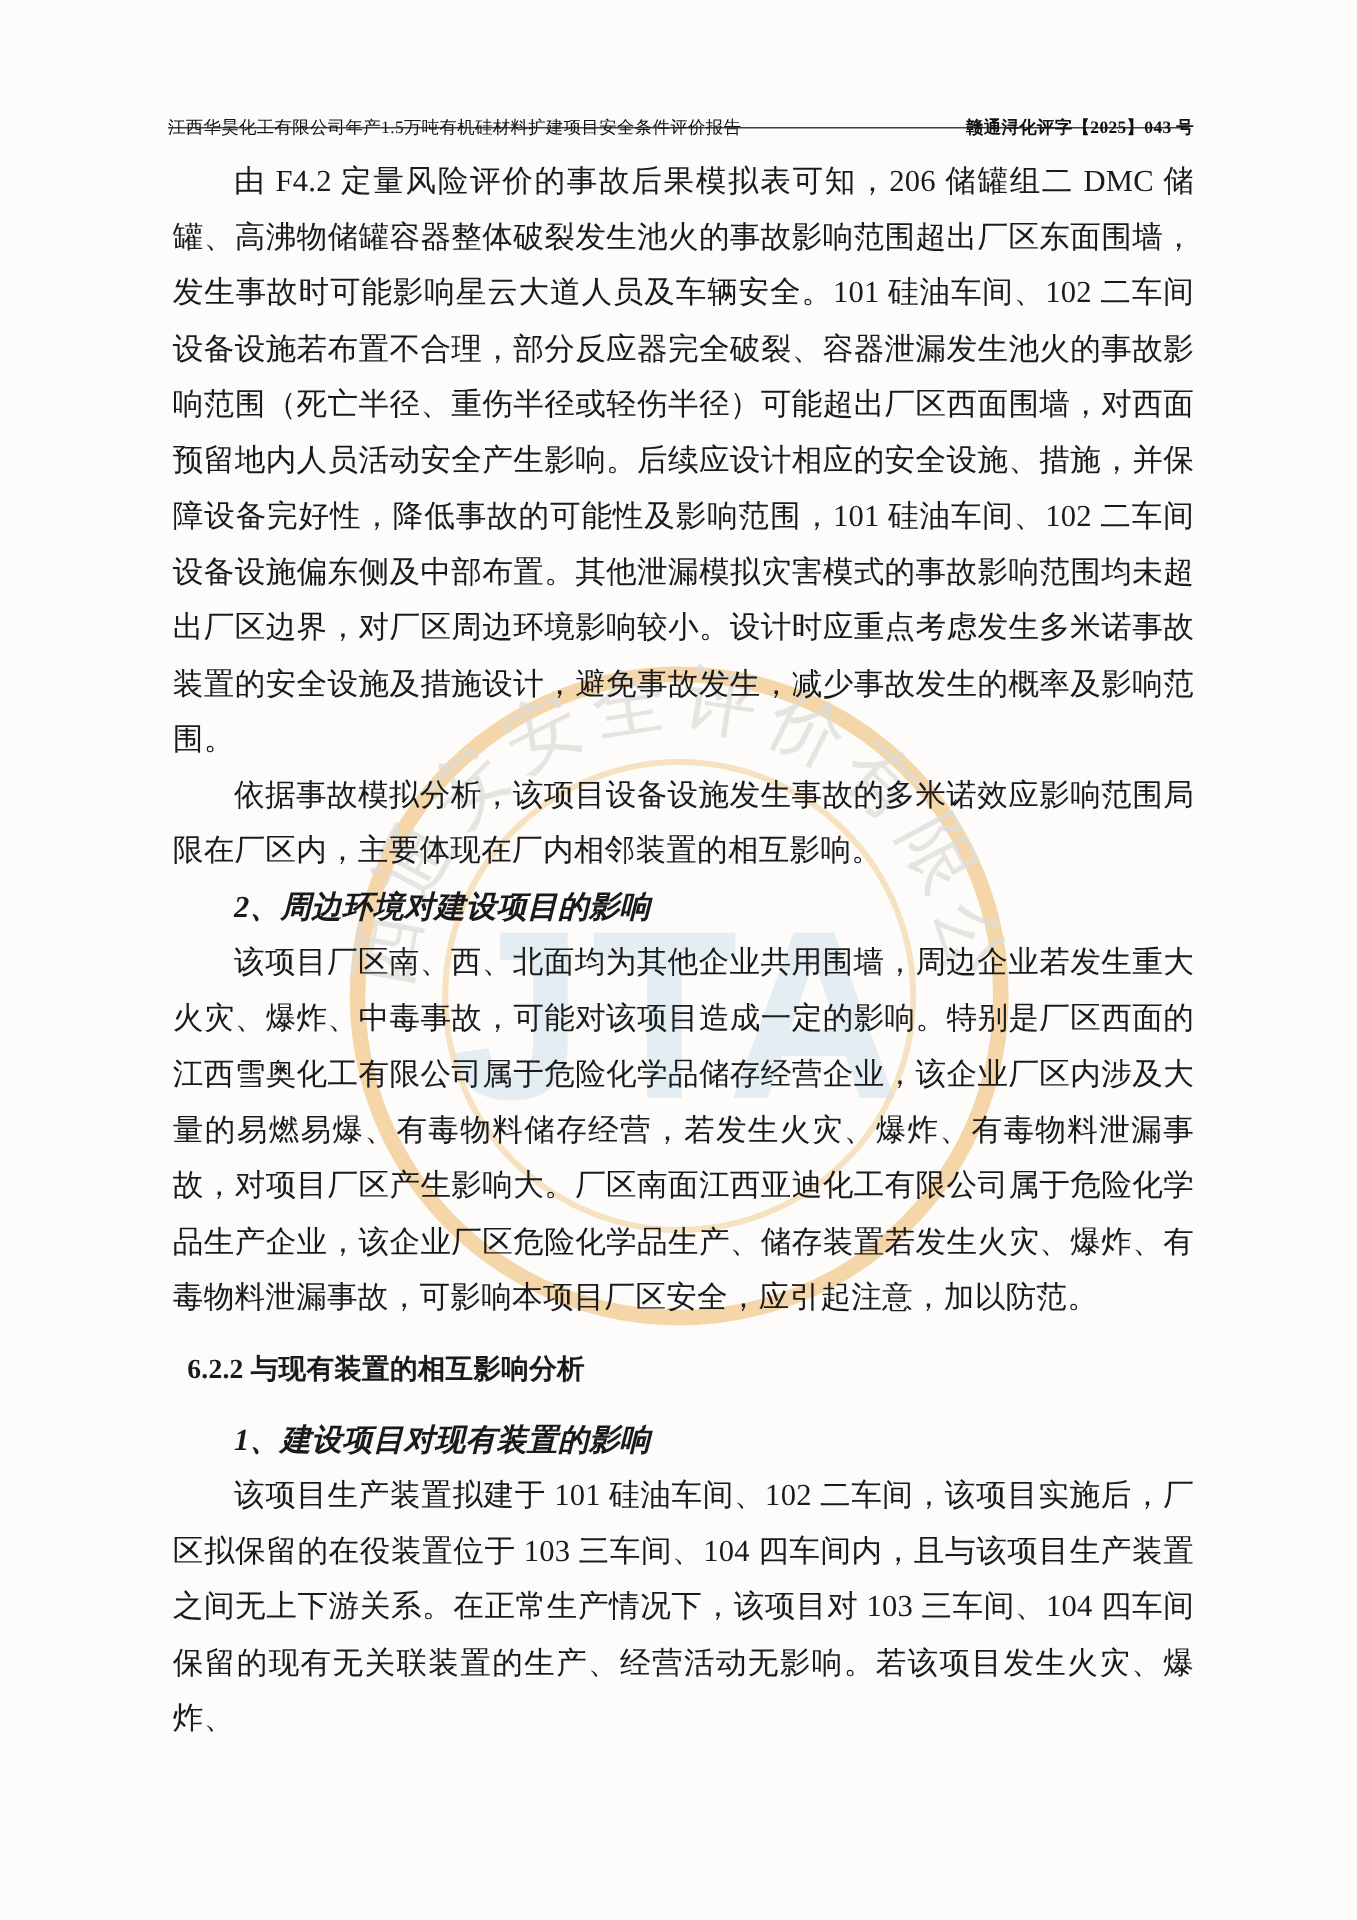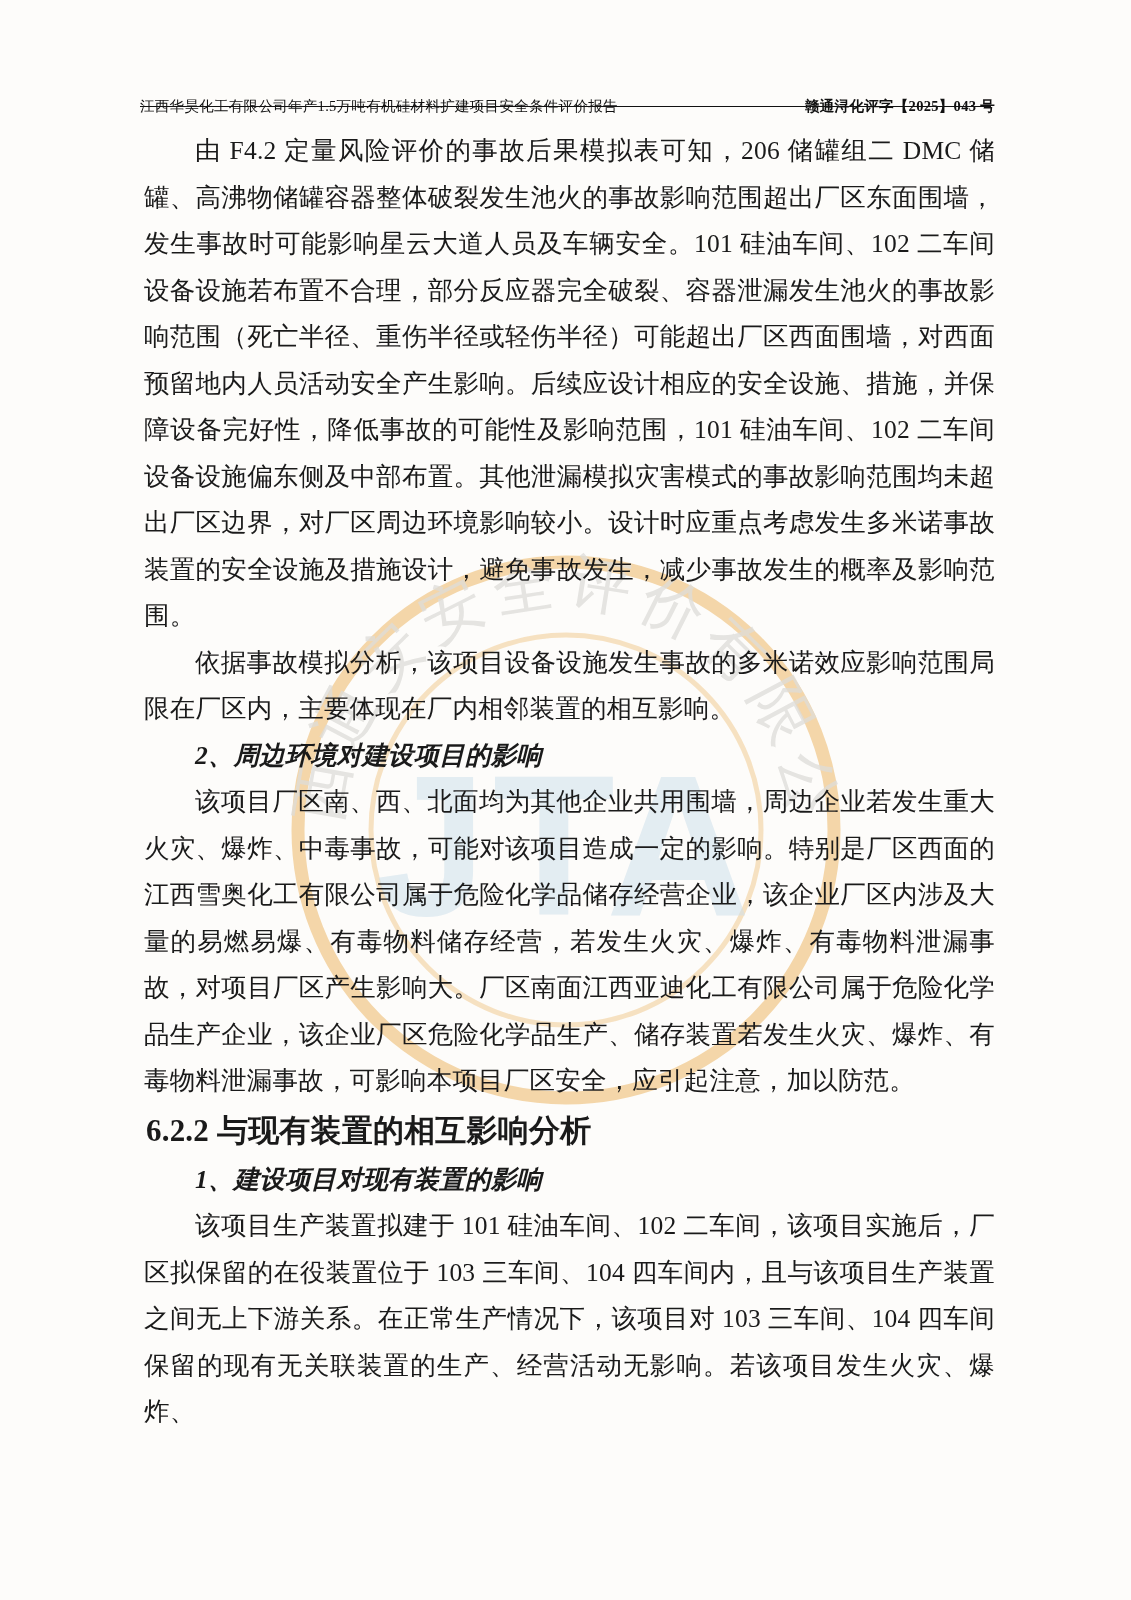--- a/index.html
+++ b/index.html
@@ -79,22 +79,22 @@
   h3.sub {
     margin: 0;
     font-size: 25.5px;
     line-height: 46.5px;
     font-weight: bold;
     text-indent: 2em;
     letter-spacing: 0.2px;
     font-style: italic;
   }
   h2.section {
-    margin: 2px;
-    font-size: 31px;
+    margin: 12px;
+    font-size: 23px;
     line-height: 48px;
     font-weight: bold;
     text-indent: 0;
     letter-spacing: 0.2px;
   }
 </style>
 </head>
 <body>
 
 <div class="page">

